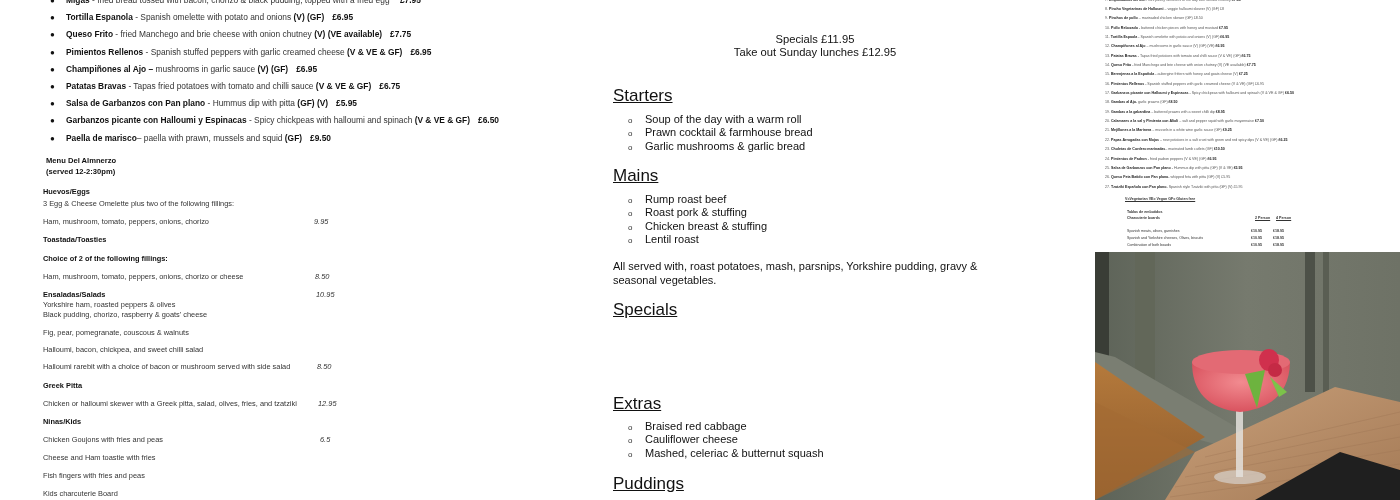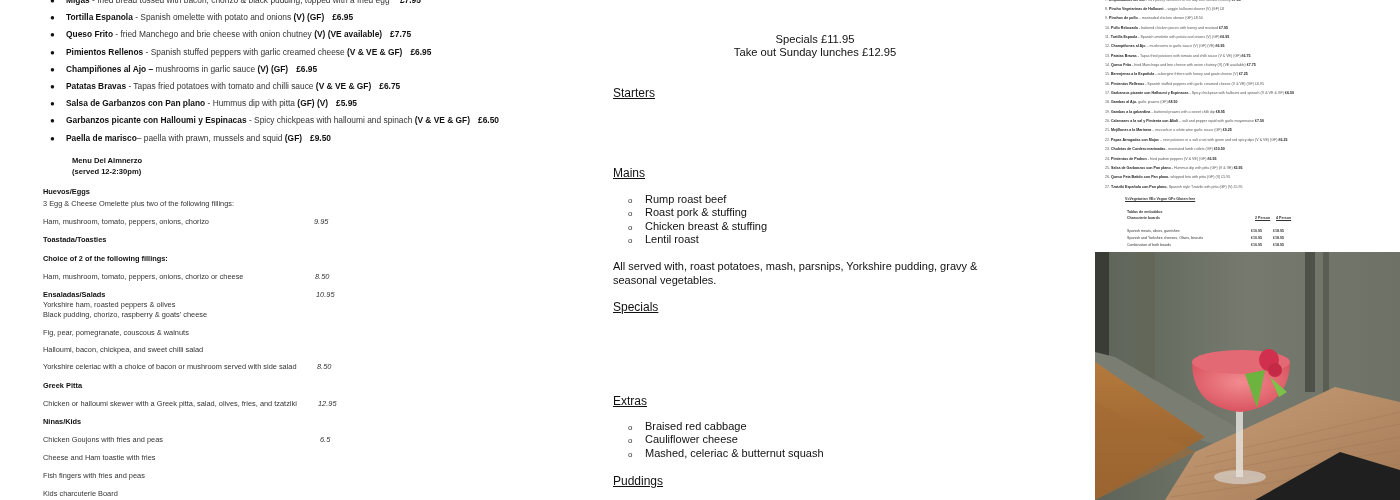--- a/index.html
+++ b/index.html
@@ -8,30 +8,30 @@
 
     
     .left { position:absolute; left:0; top:0; width:500px; height:500px; overflow:hidden; font-size:8.4px; }
     .tapas { position:absolute; left:0; top:-8px; width:500px; }
     .tapas-row { position:relative; height:17.2px; line-height:17.2px; padding-left:66px; white-space:nowrap; color:#333; }
     .tapas-row .bullet { position:absolute; left:50px; top:0; font-size:8px; color:#111; }
     .tapas-row b { color:#111; font-weight:bold; }
     .tapas-row .tags { font-weight:bold; color:#111; }
     .tapas-row .price { font-weight:bold; color:#111; margin-left:8px; }
 
-    .almuerzo { position:absolute; left:46px; top:156px; font-weight:bold; font-size:7.6px; line-height:10.5px; color:#111;margin-left:26px; }
+    .almuerzo { position:absolute; left:46px; top:156px; font-weight:bold; font-size:7.6px; line-height:10.5px; color:#111; }
     .lunch { position:absolute; left:43px; top:187px; width:300px; font-size:7.4px; color:#333; }
     .lunch .hd { font-weight:bold; color:#111; }
     .lunch .line { position:absolute; left:0; white-space:nowrap; }
     .lunch .pr { position:absolute; white-space:nowrap;font-style:italic; }
 
     
     .mid { position:absolute; left:600px; top:9px; width:420px; height:500px; overflow:hidden; font-size:11px; color:#111;margin-top:24px; }
     .mid .center { position:absolute; left:0; width:430px; text-align:center; font-size:11.2px; line-height:13.3px; }
-    .mid .sec { position:absolute; left:13px; font-size:12px; text-decoration:underline; }
+    .mid .sec { position:absolute; left:13px; font-size:17px; text-decoration:underline; }
     .mid .list { position:absolute; left:28px; }
     .mid .li { height:13.3px; line-height:13.3px; white-space:nowrap; position:relative; padding-left:17px; font-size:11px; }
     .mid .li::before { content:"o"; position:absolute; left:0; top:0; font-size:8px; color:#333; line-height:15px; }
     .mid .para { position:absolute; left:13px; width:400px; font-size:11px; line-height:13.5px; }
 
     
     .right { position:absolute; left:1095px; top:0; width:305px; height:500px; overflow:hidden; background:#fff; }
     .r-menu { position:absolute; left:0; top:0; width:305px; height:252px; font-size:3.6px; color:#555; }
     .r-row { position:absolute; left:10px; white-space:nowrap; }
     .r-row b { color:#222; }
@@ -68,41 +68,46 @@
     <div class="line hd" style="top:48px">Toastada/Toasties</div>
     <div class="line hd" style="top:67px">Choice of 2 of the following fillings:</div>
     <div class="line" style="top:85px">Ham, mushroom, tomato, peppers, onions, chorizo or cheese</div>
     <div class="pr" style="top:85px;left:272px">8.50</div>
     <div class="line hd" style="top:103px">Ensaladas/Salads</div>
     <div class="pr" style="top:103px;left:273px">10.95</div>
     <div class="line" style="top:113px">Yorkshire ham, roasted peppers &amp; olives</div>
     <div class="line" style="top:123px">Black pudding, chorizo, raspberry &amp; goats' cheese</div>
     <div class="line" style="top:141px">Fig, pear, pomegranate, couscous &amp; walnuts</div>
     <div class="line" style="top:158px">Halloumi, bacon, chickpea, and sweet chilli salad</div>
-    <div class="line" style="top:175px">Yorkshire celeriac with a choice of bacon or mushroom served with side salad</div>
+    <div class="line" style="top:175px">Halloumi rarebit with a choice of bacon or mushroom served with side salad</div>
     <div class="pr" style="top:175px;left:274px">8.50</div>
     <div class="line hd" style="top:194px">Greek Pitta</div>
     <div class="line" style="top:212px">Chicken or halloumi skewer with a Greek pitta, salad, olives, fries, and tzatziki</div>
     <div class="pr" style="top:212px;left:275px">12.95</div>
     <div class="line hd" style="top:230px">Ninas/Kids</div>
     <div class="line" style="top:248px">Chicken Goujons with fries and peas</div>
     <div class="pr" style="top:248px;left:277px">6.5</div>
     <div class="line" style="top:266px">Cheese and Ham toastie with fries</div>
     <div class="line" style="top:284px">Fish fingers with fries and peas</div>
     <div class="line" style="top:302px">Kids charcuterie Board</div>
   </div>
 </div>
 
 <div class="mid">
   <div class="center" style="top:0px">
     <div>Specials £11.95</div>
     <div>Take out Sunday lunches £12.95</div>
   </div>
 
   <div class="sec" style="top:53px">Starters</div>
+  <div class="list" style="top:80px">
+    <div class="li">Soup of the day with a warm roll</div>
+    <div class="li">Prawn cocktail &amp; farmhouse bread</div>
+    <div class="li">Garlic mushrooms &amp; garlic bread</div>
+  </div>
 
   <div class="sec" style="top:133px">Mains</div>
   <div class="list" style="top:160px">
     <div class="li">Rump roast beef</div>
     <div class="li">Roast pork &amp; stuffing</div>
     <div class="li">Chicken breast &amp; stuffing</div>
     <div class="li">Lentil roast</div>
   </div>
   <div class="para" style="top:227px">All served with, roast potatoes, mash, parsnips, Yorkshire pudding, gravy &amp; seasonal vegetables.</div>
 

